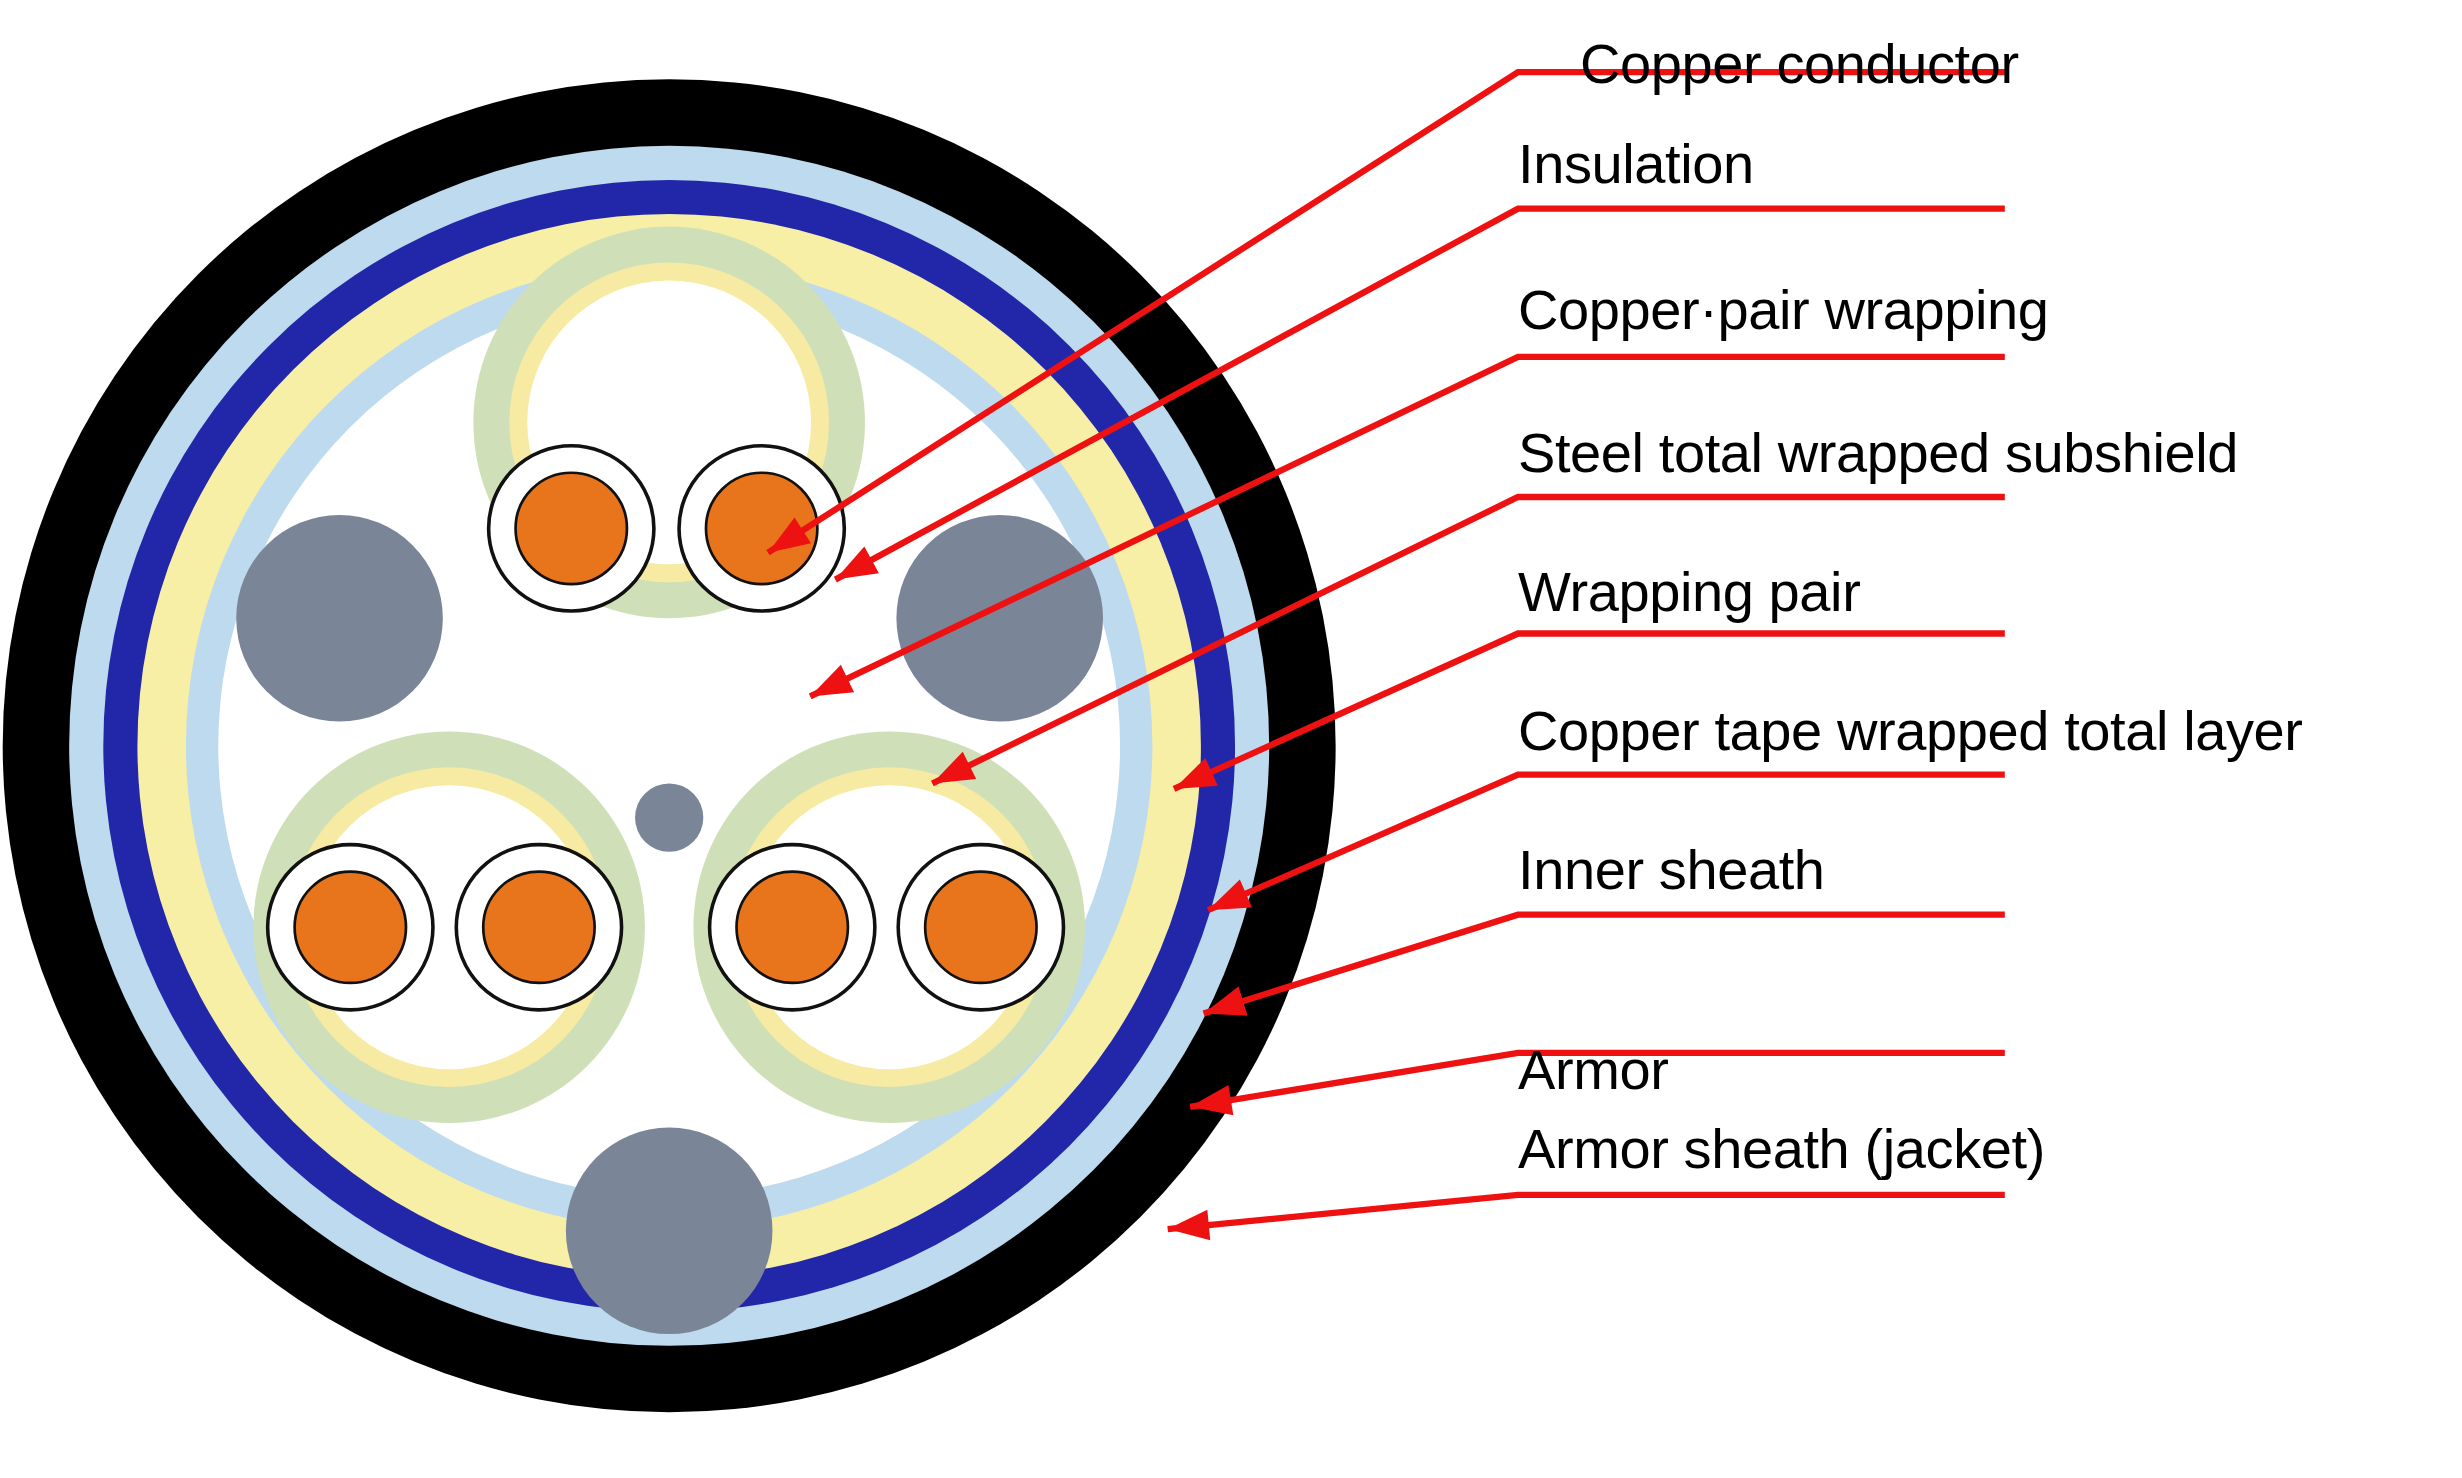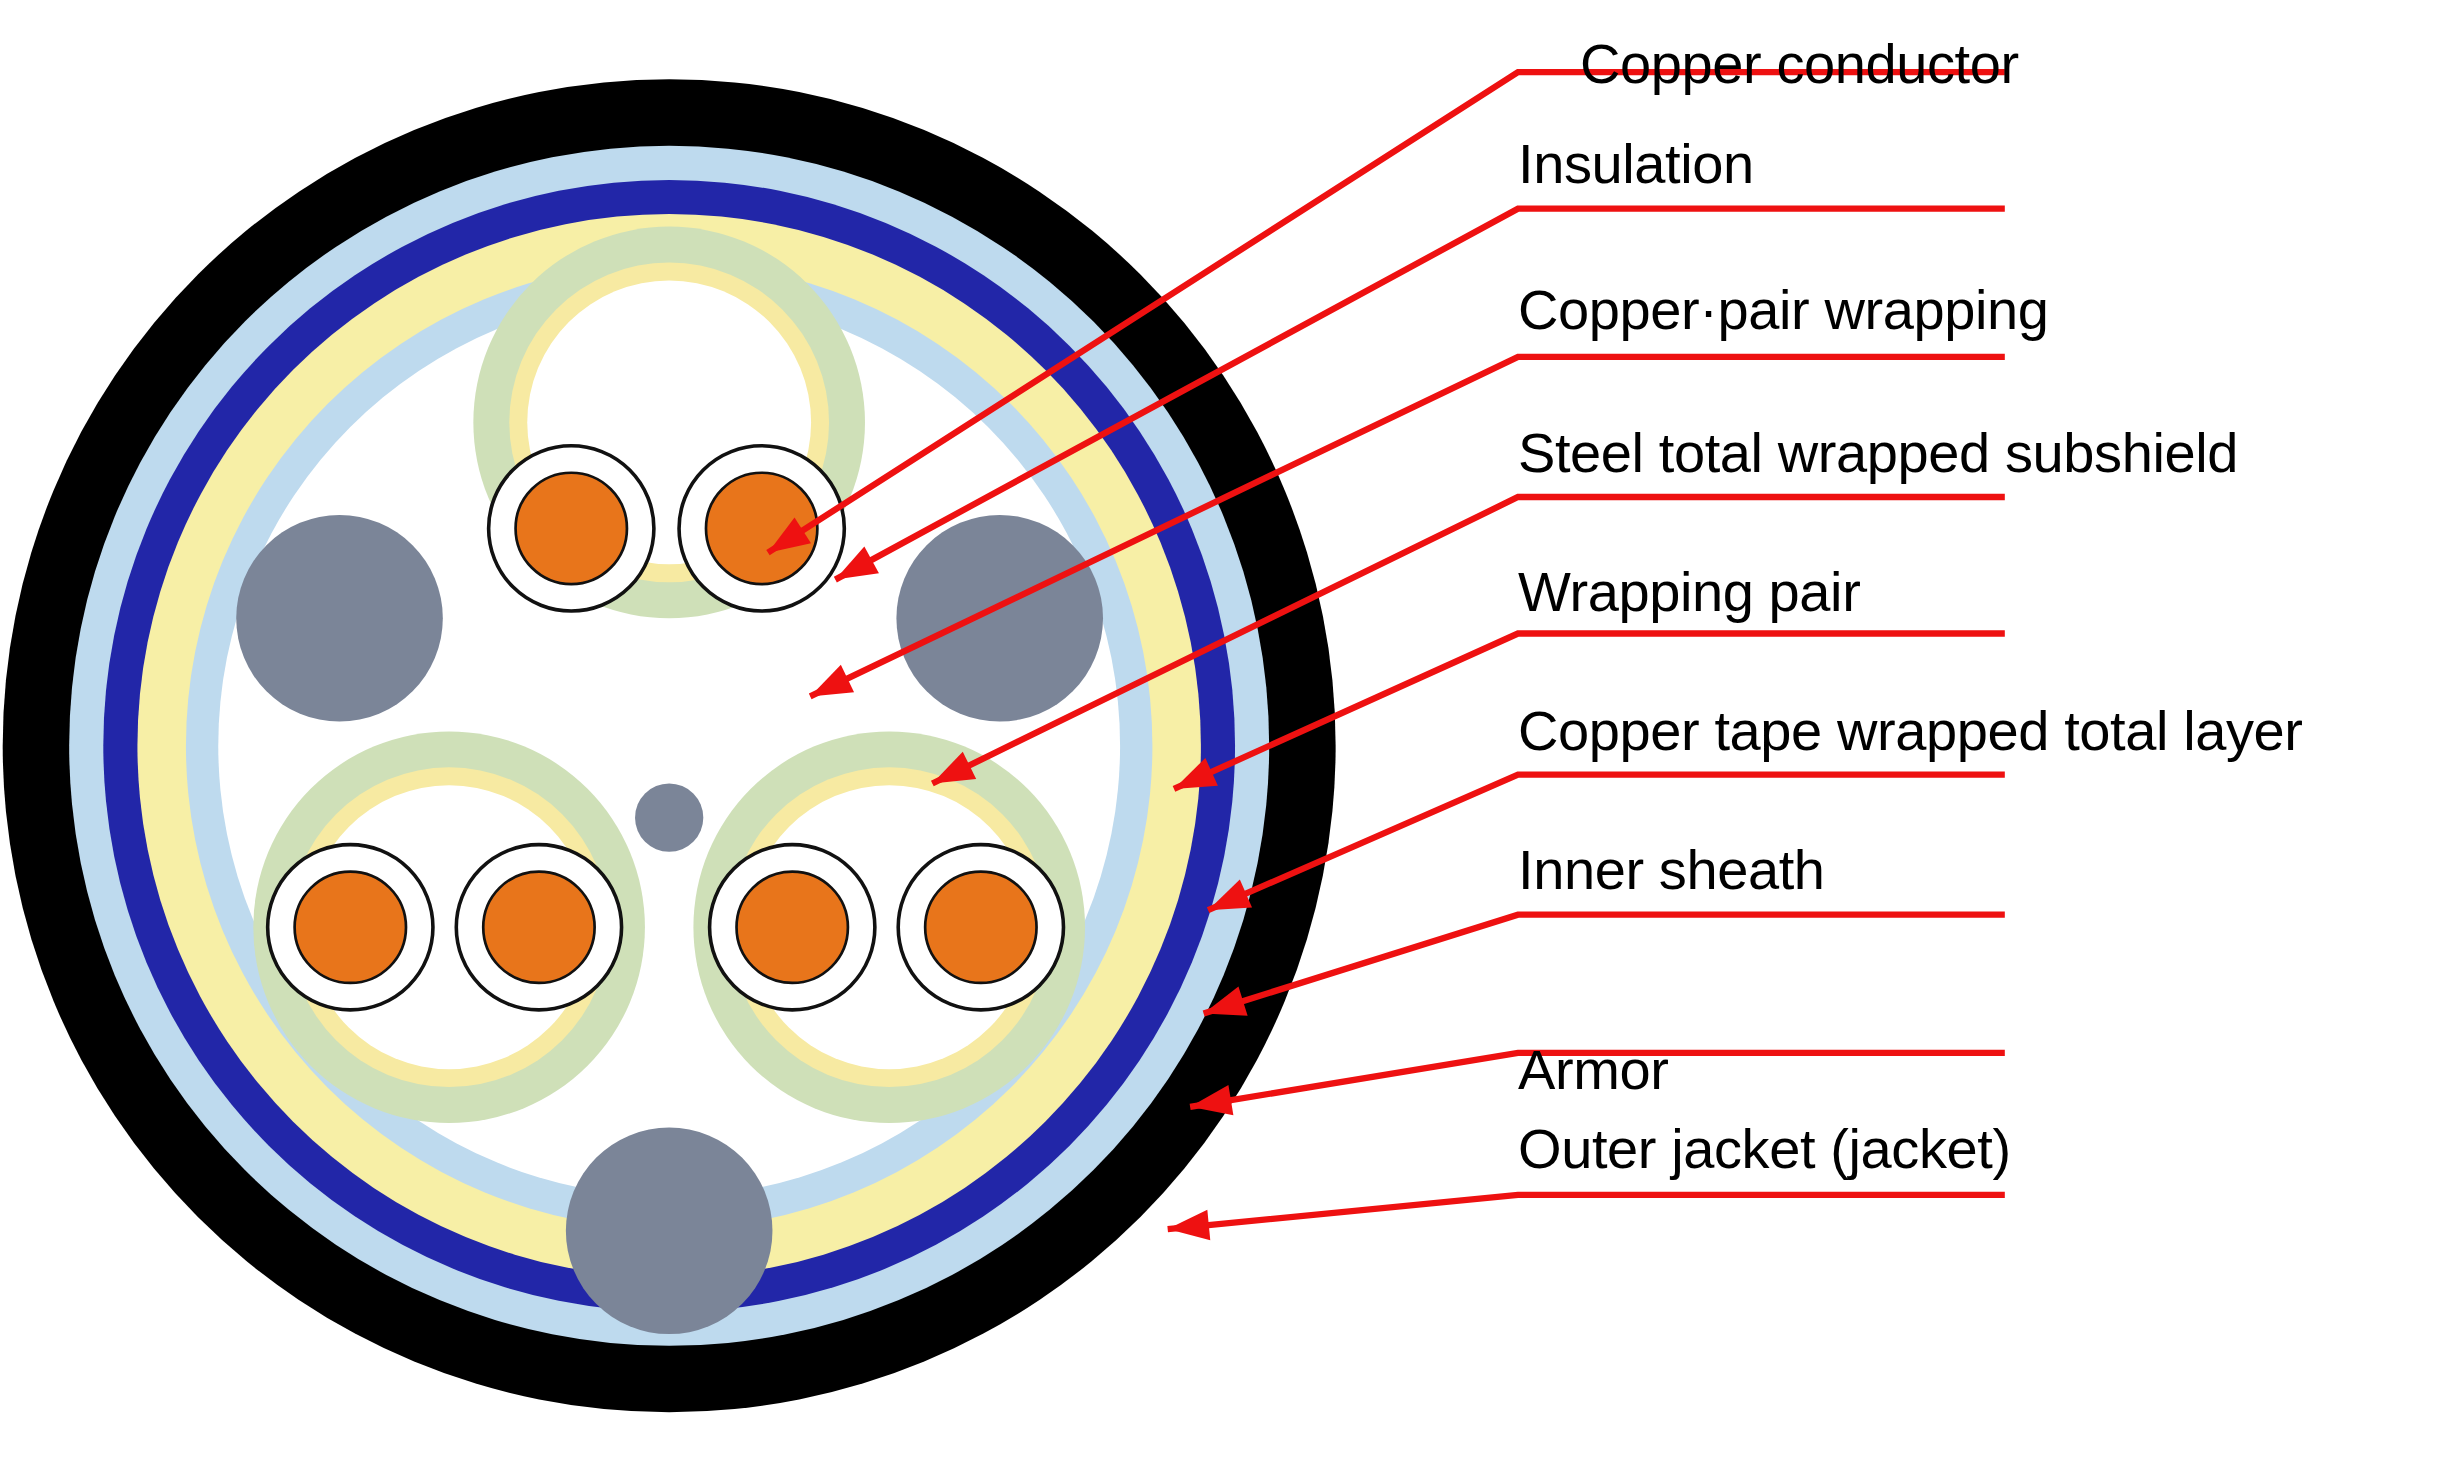--- a/index.html
+++ b/index.html
@@ -89,17 +89,17 @@
 
   <div id="labels-root">
       <div class="callout-label" style="left: 1580px; top: 36px;">Copper conductor</div>
       <div class="callout-label" style="left: 1518px; top: 136px;">Insulation</div>
       <div class="callout-label" style="left: 1518px; top: 282px;">Copper·pair wrapping</div>
       <div class="callout-label" style="left: 1518px; top: 425px;">Steel total wrapped subshield</div>
       <div class="callout-label" style="left: 1518px; top: 564px;">Wrapping pair</div>
       <div class="callout-label" style="left: 1518px; top: 703px;">Copper tape wrapped total layer</div>
       <div class="callout-label" style="left: 1518px; top: 842px;">Inner sheath</div>
       <div class="callout-label" style="left: 1518px; top: 1030px; margin-top: 12px;">Armor</div>
-      <div class="callout-label" style="left: 1518px; top: 1121px;">Outer jacket (jacket)</div>
+      <div class="callout-label" style="left: 1518px; top: 1121px;">Armor sheath (jacket)</div>
     </div>
 
 </div>
 
 
 </body></html>

